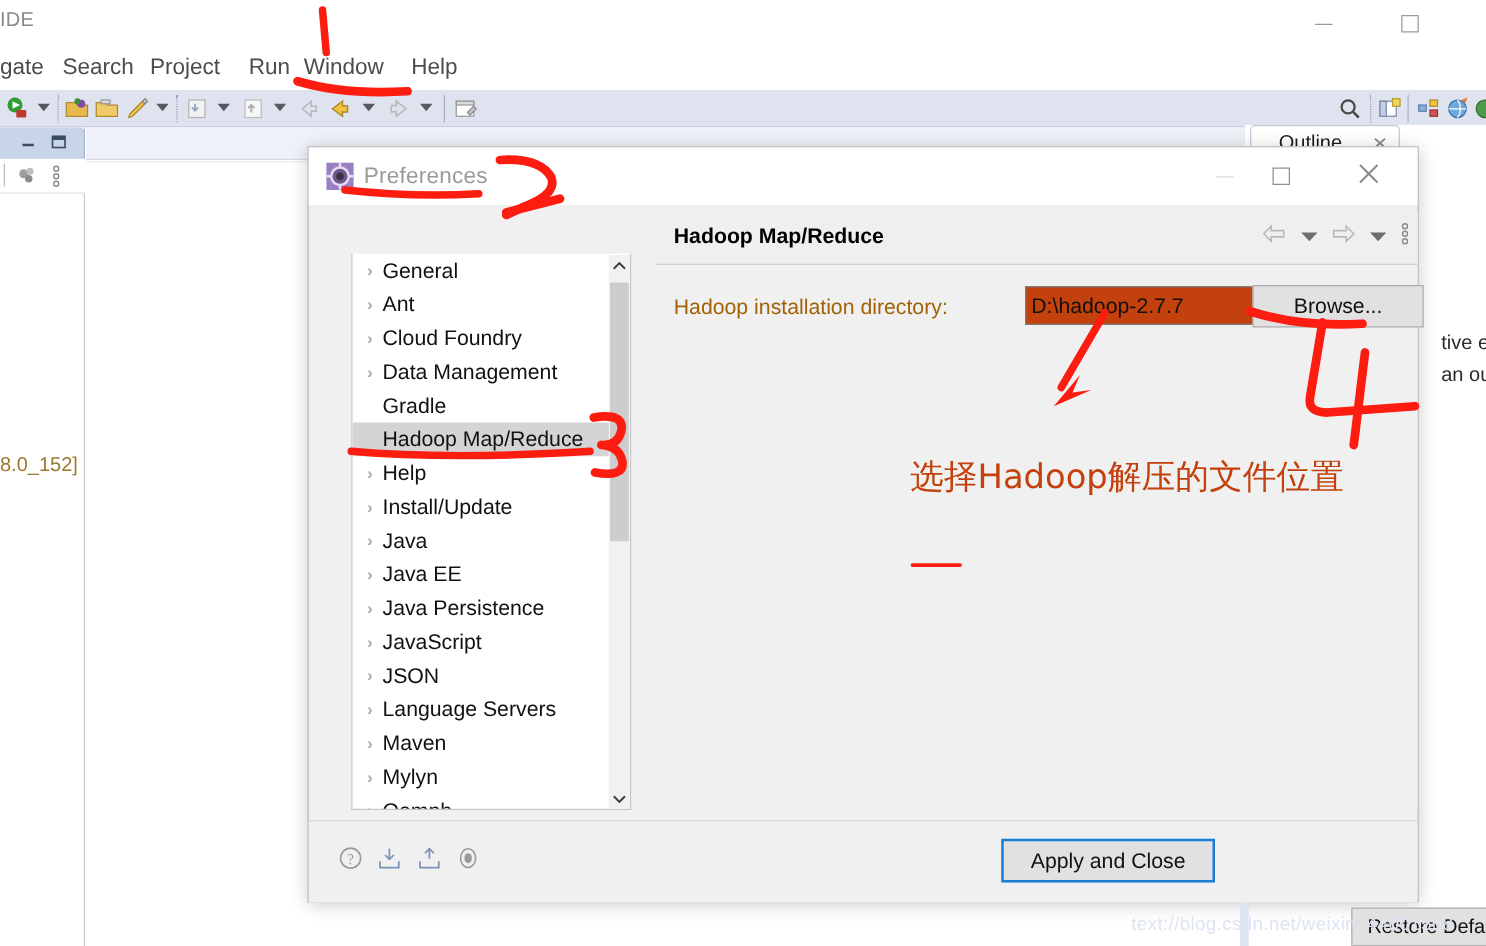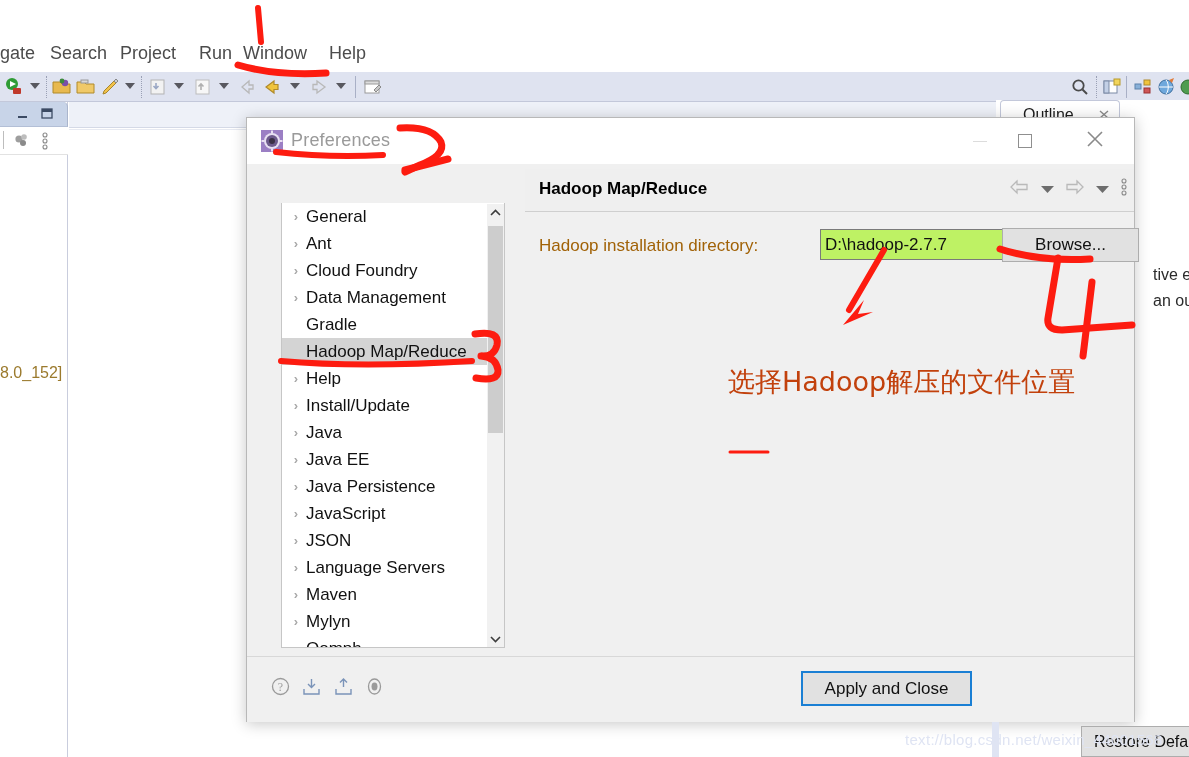--- a/index.html
+++ b/index.html
@@ -208,21 +208,21 @@
   #pane-nav { position:absolute; right:6px; top:9px; height:22px; }
   .nav-item { display:inline-block; vertical-align:middle; margin-left:7px; }
 
   #field-row { position:absolute; left:14px; top:60px; width:590px; height:34px; }
   #field-label {
     position:absolute; left:0; top:7px; font-size:17px; color:#a16207;
     white-space:nowrap;
   }
   #dir-input {
     position:absolute; left:281px; top:0; width:188px; height:31px;
-    border:1px solid #7a7a7a; background:#bef264;
+    border:1px solid #7a7a7a; background:#c2410c;
     font-family:"Liberation Sans", sans-serif; font-size:17px; color:#111111;
     padding:0 4px; outline:none;
   }
   #browse-button {
     position:absolute; left:463px; top:-1px; width:137px; height:34px;
     background:#e1e1e1; border:1px solid #adadad;
     font-family:"Liberation Sans", sans-serif; font-size:17px; color:#111111;
     cursor:default;
   }
 
@@ -276,20 +276,29 @@
   #watermark-bar {
     position:absolute; left:992px; top:722px; width:7px; height:35px;
     background:#dfe4f3; z-index:69;
   }
 </style>
 </head>
 <body>
 
 <div id="ide-window">
 
+  <div id="ide-titlebar">
+    <div id="ide-title">IDE</div>
+    <div id="ide-min" class="win-btn">
+      <div class="glyph-min"></div>
+    </div>
+    <div id="ide-max" class="win-btn">
+      <div class="glyph-max"></div>
+    </div>
+  </div>
 
   <div id="ide-menubar">
     <div class="mi" style="left:0px;text-align:right;">gate</div>
     <div class="mi" style="left:50px;">Search</div>
     <div class="mi" style="left:120px;">Project</div>
     <div class="mi" style="left:199px;">Run</div>
     <div class="mi" style="left:243px;">Window</div>
     <div class="mi" style="left:329px;">Help</div>
   </div>
 

